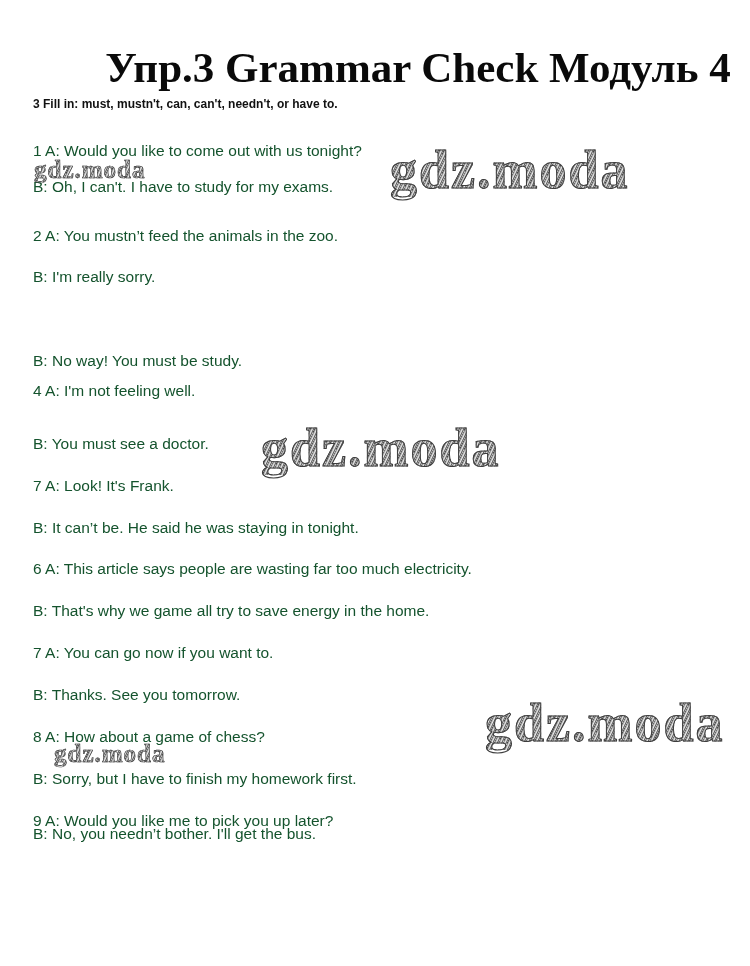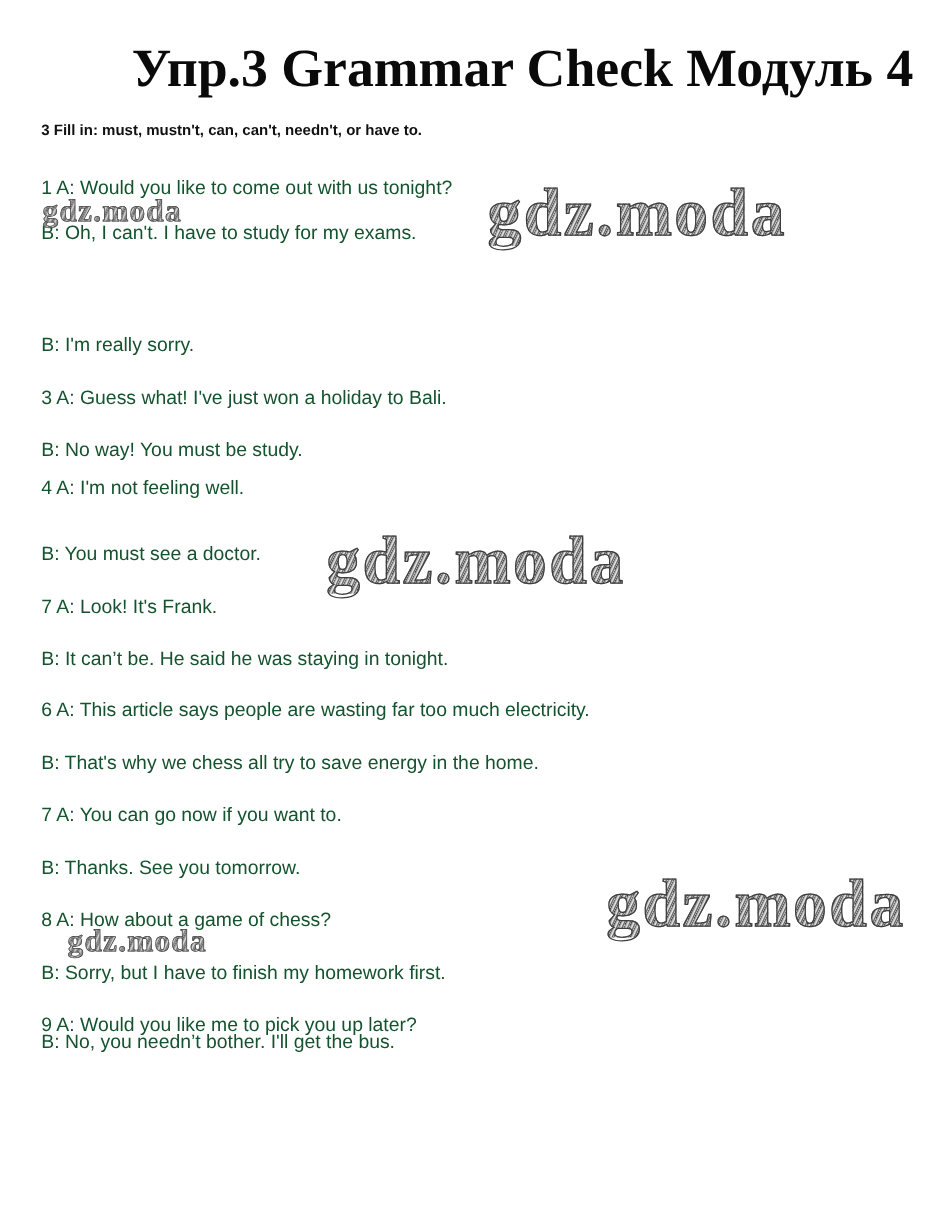--- a/index.html
+++ b/index.html
@@ -14,21 +14,21 @@
     background: #ffffff;
     overflow: hidden;
     font-family: "Liberation Sans", sans-serif;
     color: #1c1c1c;
   }
   .title {
     position: absolute;
     top: 28px;
     left: 0;
     right: 0;
-    margin: 4px;
+    margin: 16px;
     text-align: center;
     padding-left: 86px;
     font-family: "Liberation Serif", serif;
     font-weight: bold;
     font-size: 43px;
     line-height: 1.1;
     color: #0a0a0a;
     white-space: nowrap;
   }
   .instruction {
@@ -77,29 +77,29 @@
 <body>
 
 <div class="page">
 
   <h1 class="title">Упр.3 Grammar Check Модуль 4</h1>
 
   <p class="instruction">3 Fill in: must, mustn't, can, can't, needn't, or have to.</p>
 
   <p class="dline" style="top:141px">1 A: Would you like to come out with us tonight?</p>
   <p class="dline" style="top:177px">B: Oh, I can't. I have to study for my exams.</p>
+  <p class="dline" style="top:226px">2 A: You mustn’t feed the animals in the zoo.</p>
   <p class="dline" style="top:267px">B: I'm really sorry.</p>
-  <p class="dline" style="top:309px">3 A: Guess what! I've just won a holiday to Bali.</p>
   <p class="dline" style="top:351px">B: No way! You must be study.</p>
   <p class="dline" style="top:381px">4 A: I'm not feeling well.</p>
   <p class="dline" style="top:434px">B: You must see a doctor.</p>
   <p class="dline" style="top:476px">7 A: Look! It's Frank.</p>
   <p class="dline" style="top:518px">B: It can’t be. He said he was staying in tonight.</p>
   <p class="dline" style="top:559px">6 A: This article says people are wasting far too much electricity.</p>
-  <p class="dline" style="top:601px">B: That's why we chess all try to save energy in the home.</p>
+  <p class="dline" style="top:601px">B: That's why we game all try to save energy in the home.</p>
   <p class="dline" style="top:643px">7 A: You can go now if you want to.</p>
   <p class="dline" style="top:685px">B: Thanks. See you tomorrow.</p>
   <p class="dline" style="top:727px">8 A: How about a game of chess?</p>
   <p class="dline" style="top:769px">B: Sorry, but I have to finish my homework first.</p>
   <p class="dline" style="top:811px">9 A: Would you like me to pick you up later?</p>
   <p class="dline" style="top:824px">B: No, you needn’t bother. I'll get the bus.</p>
 
   <span class="wm wm-small wm-small-1">gdz.moda</span>
   <span class="wm wm-large wm-top-right">gdz.moda</span>
   <span class="wm wm-large wm-center">gdz.moda</span>

